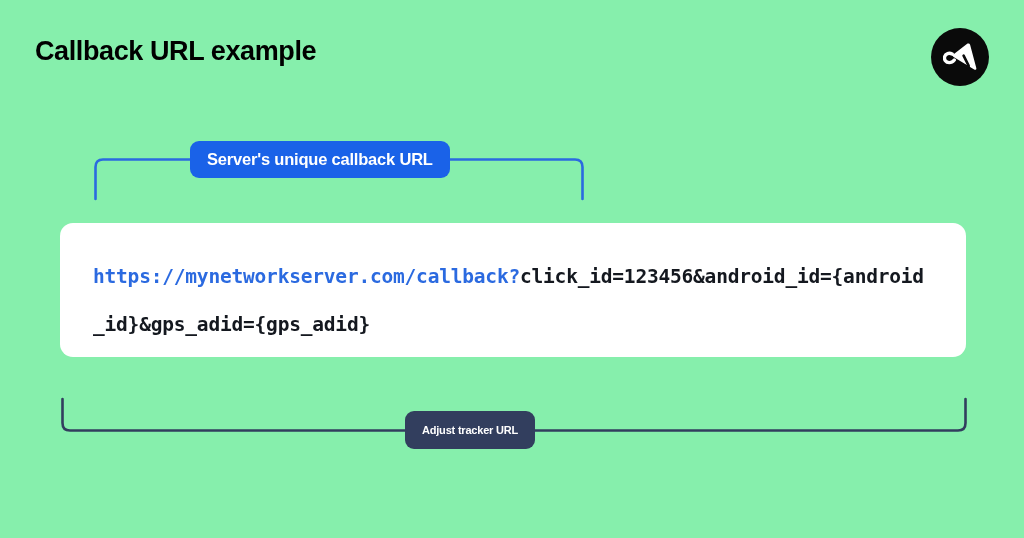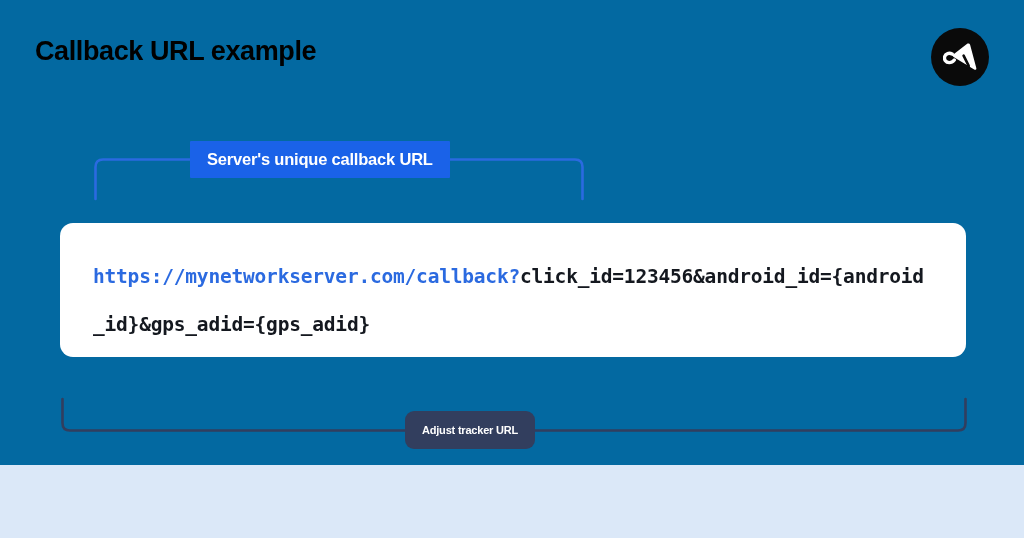--- a/index.html
+++ b/index.html
@@ -10,22 +10,22 @@
     width: 1024px;
     height: 538px;
     overflow: hidden;
     font-family: "Liberation Sans", sans-serif;
     background: #dbe8f8;
   }
 
   .canvas {
     position: relative;
     width: 1024px;
-    height: 465px;
-    background: #0369a1;
+    height: 538px;
+    background: #86efac;
   }
 
   
   .page-title {
     position: absolute;
     left: 35px;
     top: 36px;
     font-size: 27px;
     font-weight: bold;
     color: #000000;
@@ -61,21 +61,21 @@
   }
   .bracket-top svg { display: block; }
 
   .badge-top {
     position: absolute;
     left: 190px;
     top: 141px;
     height: 37px;
     box-sizing: border-box;
     padding: 0 17px;
-    border-radius: 1px;
+    border-radius: 9px;
     background: #1a62e8;
     color: #ffffff;
     font-size: 16.5px;
     font-weight: bold;
     letter-spacing: -0.2px;
     display: flex;
     align-items: center;
     justify-content: center;
     white-space: nowrap;
   }

